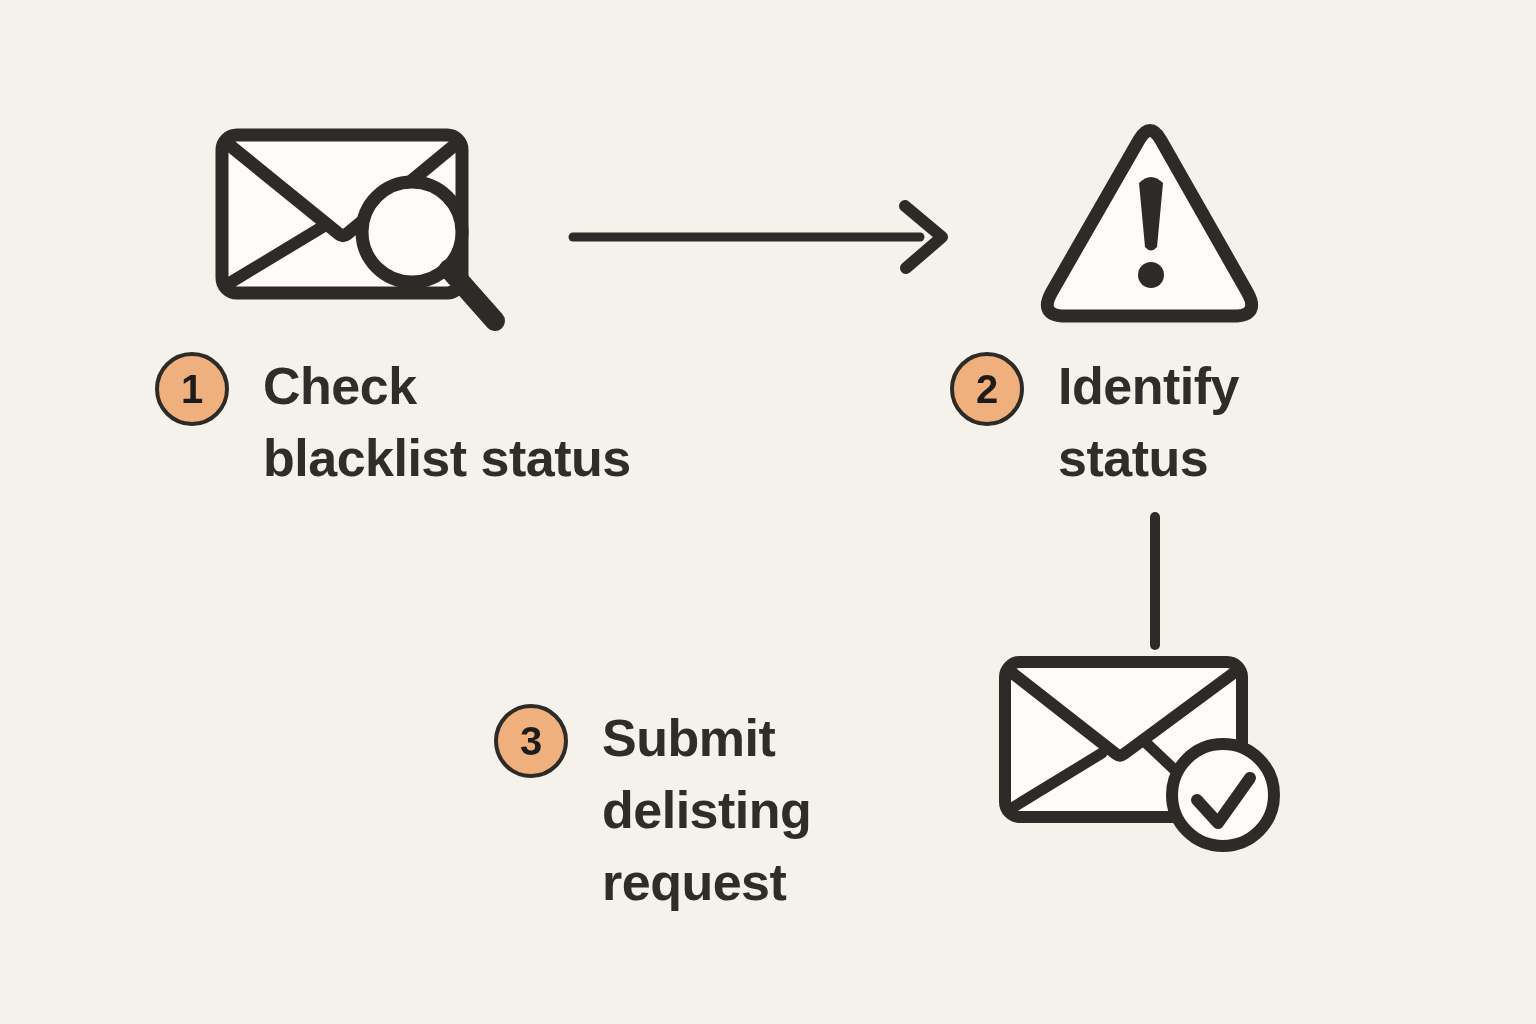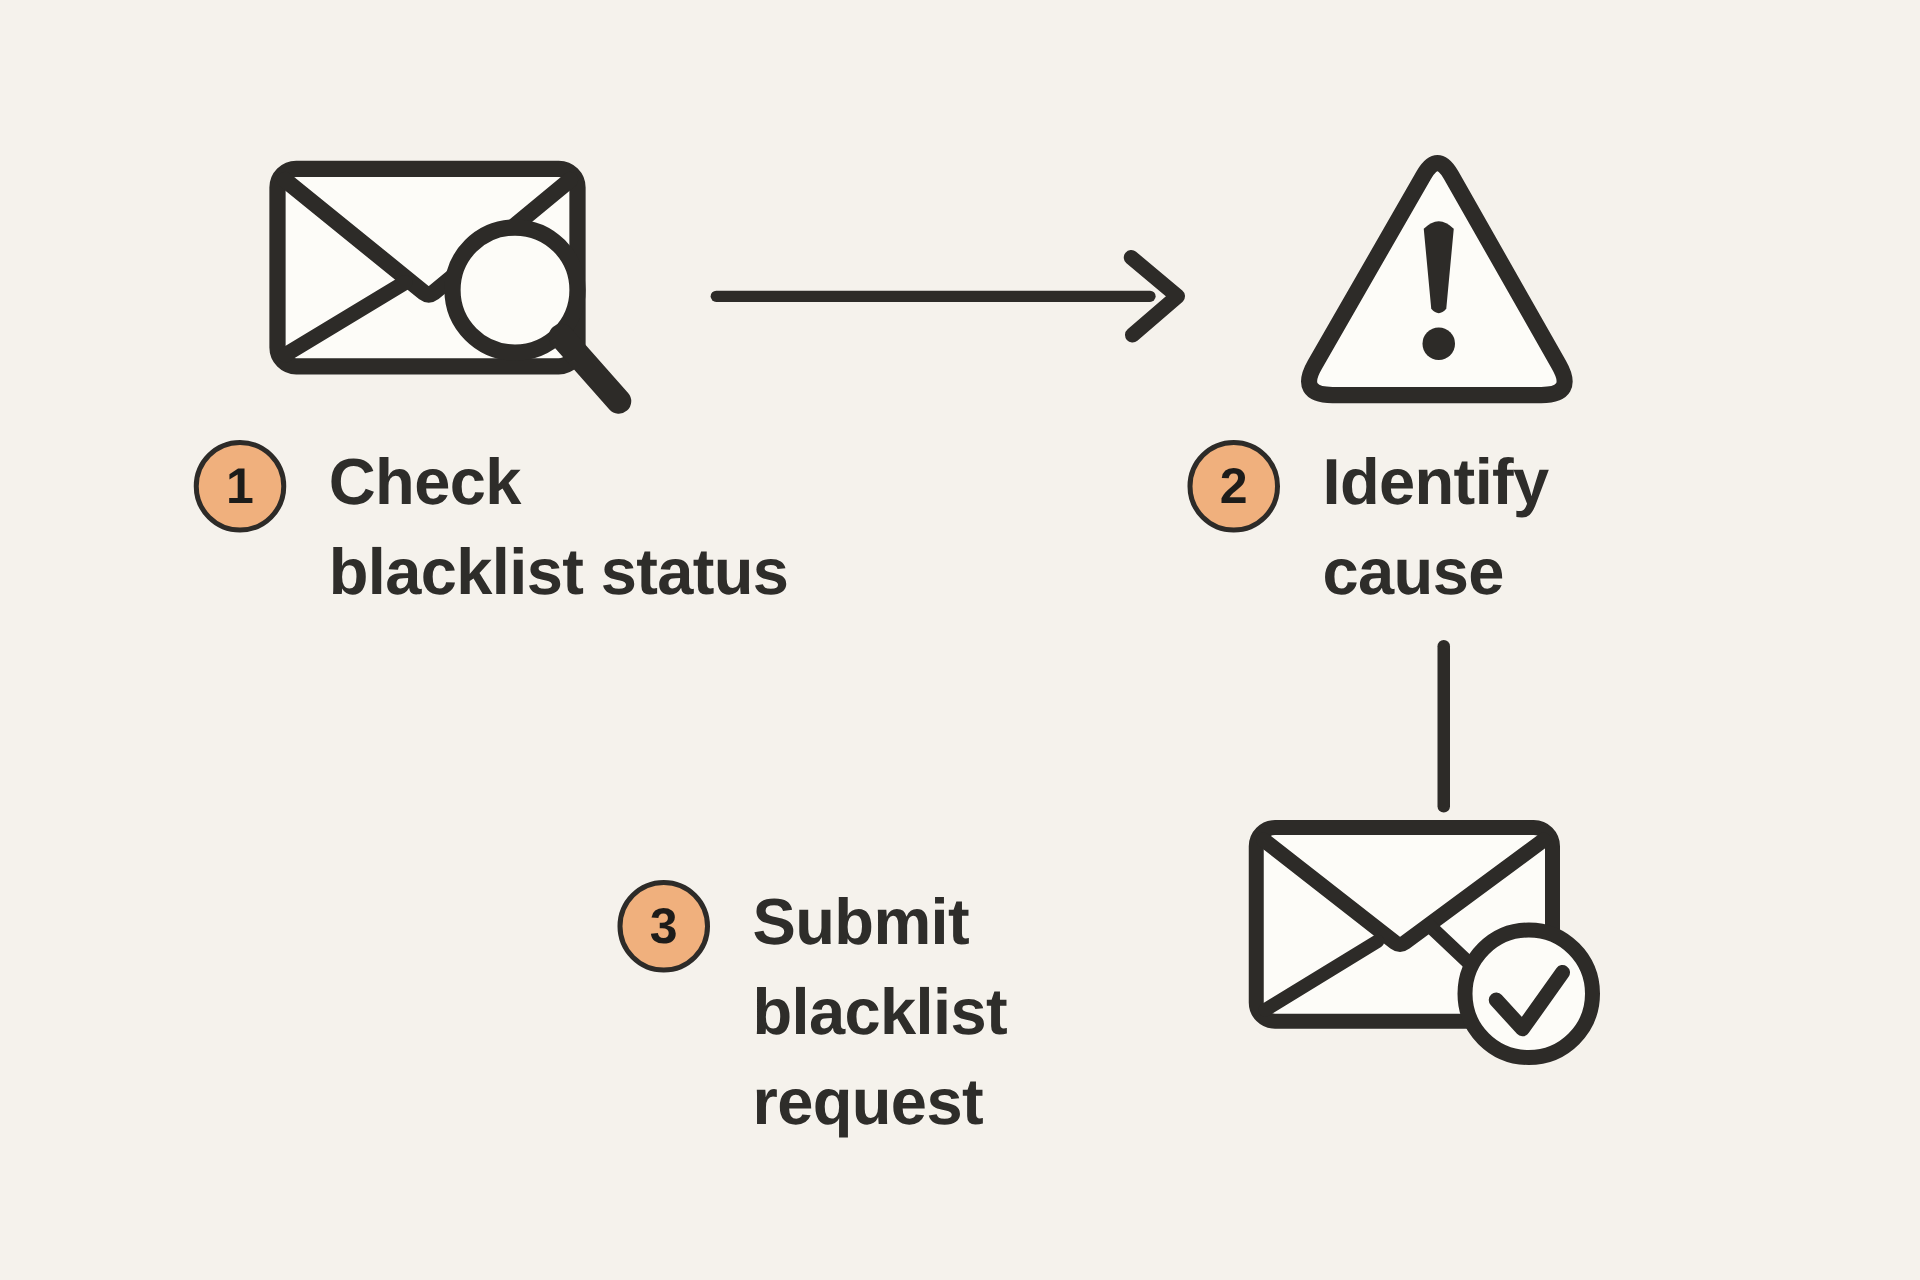--- a/index.html
+++ b/index.html
@@ -110,23 +110,23 @@
 
   <div class="step" id="step-1">
     <div class="badge">1</div>
     <div class="step-label">Check
 blacklist status</div>
   </div>
 
   <div class="step" id="step-2">
     <div class="badge">2</div>
     <div class="step-label">Identify
-cause</div>
+status</div>
   </div>
 
   <div class="step" id="step-3">
     <div class="badge">3</div>
     <div class="step-label">Submit
-blacklist
+delisting
 request</div>
   </div>
 
 </div>
 
 </body></html>

